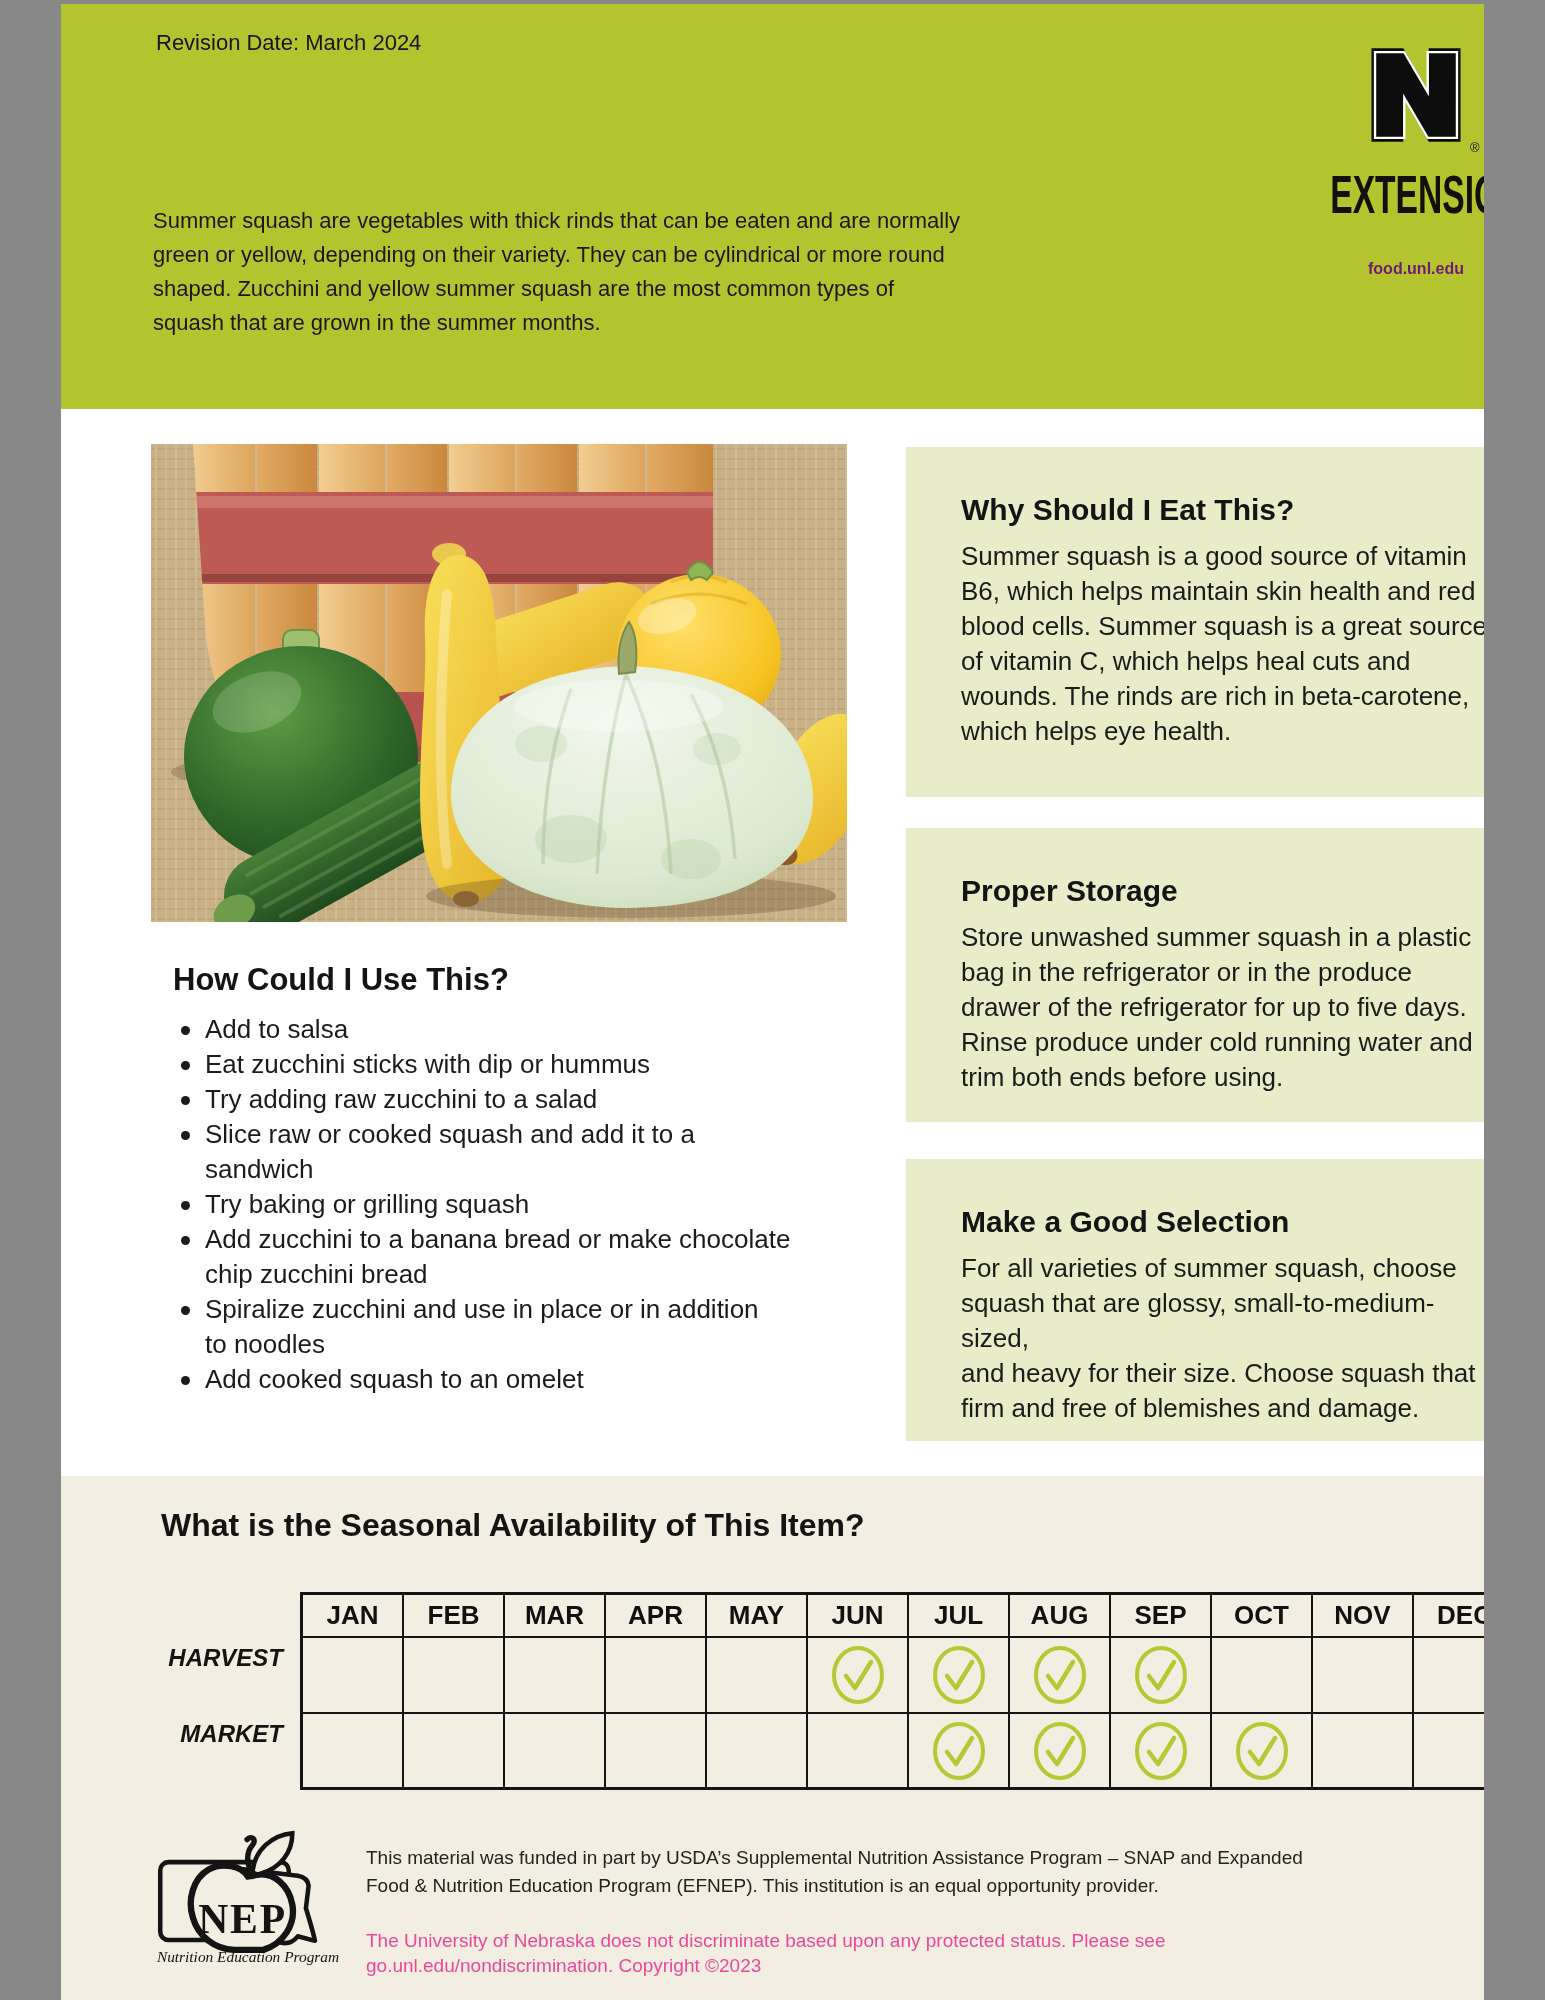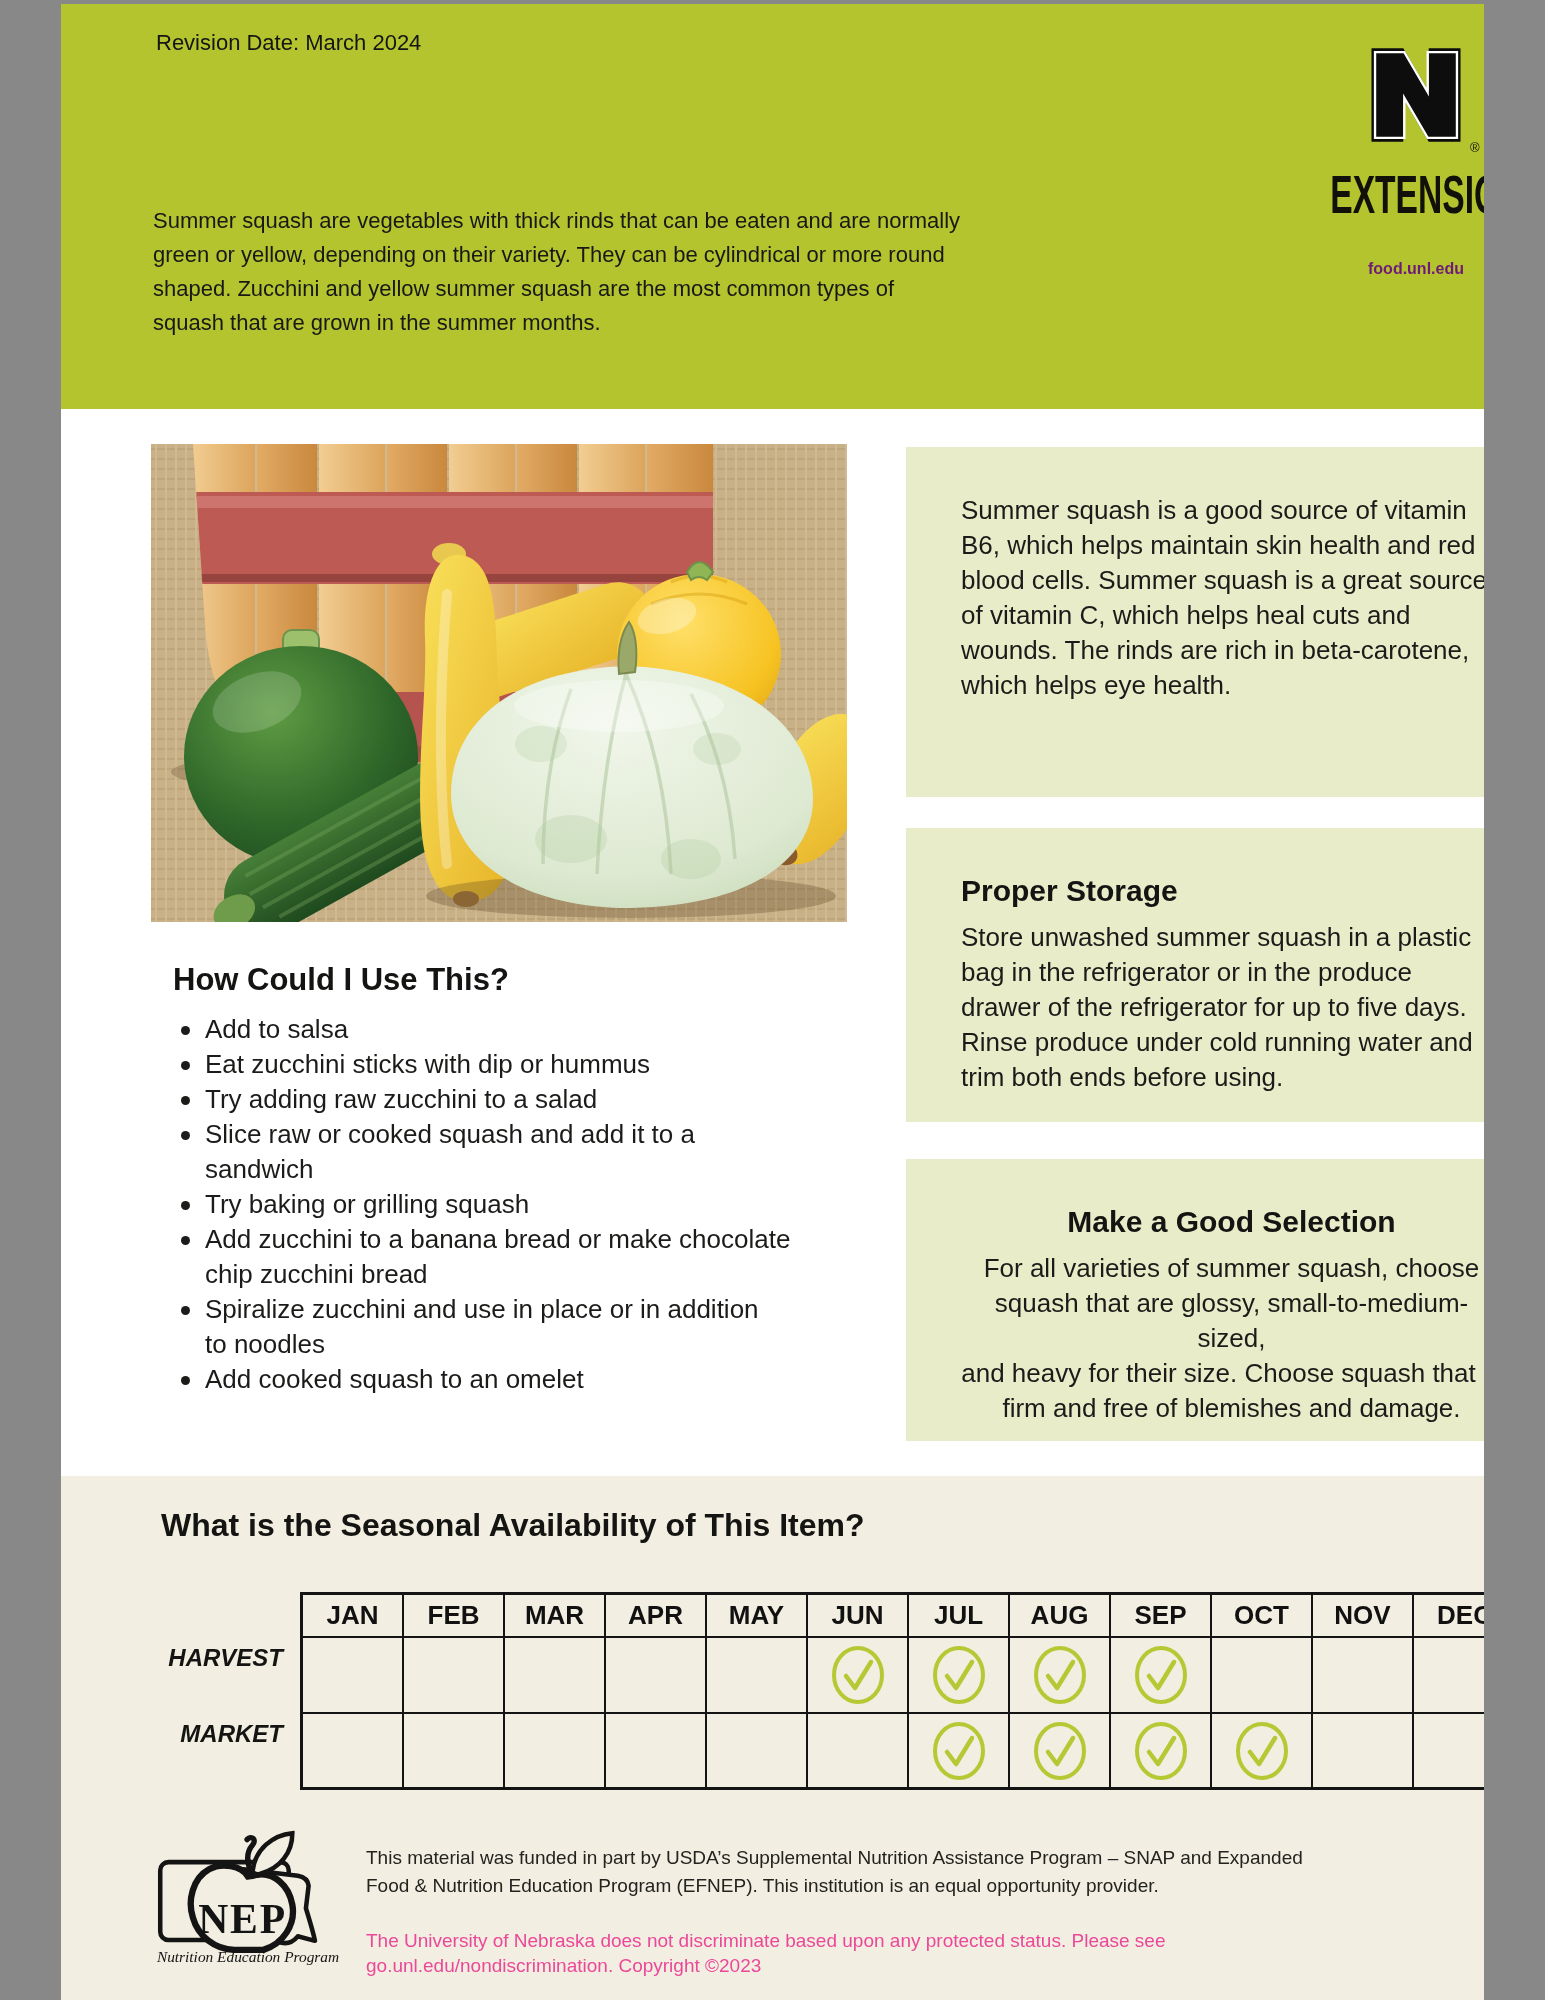--- a/index.html
+++ b/index.html
@@ -36,21 +36,21 @@
   .use-list li{
     position:relative;padding-left:32px;font-size:26px;line-height:35px;
     white-space:pre-line;color:#1b1b19;
   }
   .use-list li::before{
     content:"";position:absolute;left:8px;top:14px;width:9px;height:9px;border-radius:50%;background:#1b1b19;
   }
   .info-box{position:absolute;left:845px;width:640px;background:var(--box-green,#e9ecc8);box-sizing:border-box;padding:46px 44px 0 55px;}
   .box-why{top:443px;height:350px;}
   .box-storage{top:824px;height:294px;}
-  .box-selection{top:1155px;height:282px;text-align:center;}
+  .box-selection{top:1155px;height:282px;}
   .info-box h2{margin:0 0 12px 0;font-size:30px;font-weight:800;color:#141412;}
   .info-box p{margin:0;font-size:26px;line-height:35px;white-space:pre-line;color:#1b1b19;}
   
   .seasonal-band{position:absolute;left:0;top:1472px;width:1545px;height:528px;background:var(--cream,#f2eee1);}
   .seasonal-heading{position:absolute;left:100px;top:1503px;margin:0;font-size:32px;font-weight:800;color:#141412;}
   .row-label{position:absolute;left:60px;width:162px;text-align:right;font-size:24px;font-weight:800;color:#141412;font-style:italic;}
   .row-label.harvest{top:1640px;}
   .row-label.market{top:1716px;}
   #seasonal-grid{
     position:absolute;left:239px;top:1588px;display:grid;
@@ -216,20 +216,21 @@
         <li>Add zucchini to a banana bread or make chocolate
 chip zucchini bread</li>
         <li>Spiralize zucchini and use in place or in addition
 to noodles</li>
         <li>Add cooked squash to an omelet</li>
       </ul>
   </section>
 
   <aside>
     <div class="info-box box-why">
+      <h2>Why Should I Eat This?</h2>
       <p>Summer squash is a good source of vitamin
 B6, which helps maintain skin health and red
 blood cells. Summer squash is a great source
 of vitamin C, which helps heal cuts and
 wounds. The rinds are rich in beta-carotene,
 which helps eye health.</p>
     </div>
     <div class="info-box box-storage">
       <h2>Proper Storage</h2>
       <p>Store unwashed summer squash in a plastic

